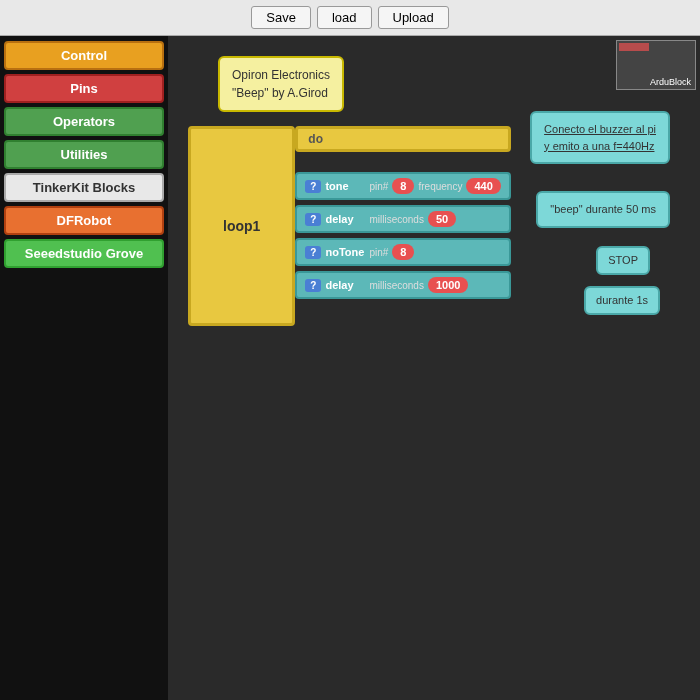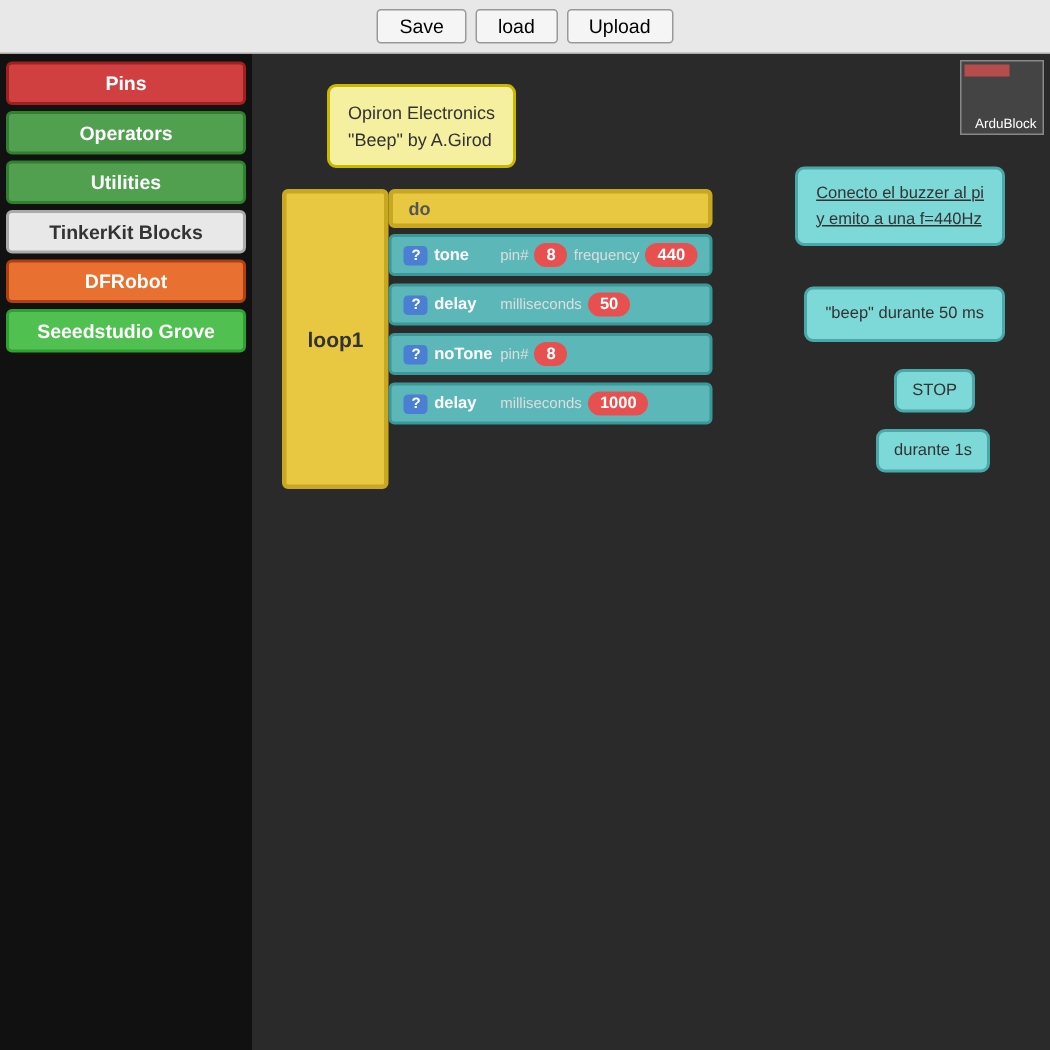--- a/index.html
+++ b/index.html
@@ -106,31 +106,32 @@
 
   <div class="toolbar">
     <button>Save</button>
     <button>load</button>
     <button>Upload</button>
   </div>
 
   <div class="main-area">
 
     <div class="sidebar">
+    <div class="sidebar-item" style="background: rgb(232, 160, 32); border: 2px solid rgb(184, 112, 16);">Control</div>
         <div class="sidebar-item" style="background: rgb(208, 64, 64); border: 2px solid rgb(160, 32, 32);">Pins</div>
         <div class="sidebar-item" style="background: rgb(80, 160, 80); border: 2px solid rgb(48, 128, 48);">Operators</div>
         <div class="sidebar-item" style="background: rgb(80, 160, 80); border: 2px solid rgb(48, 128, 48);">Utilities</div>
         <div class="sidebar-item" style="background: rgb(232, 232, 232); border: 2px solid rgb(170, 170, 170); color: rgb(51, 51, 51);">TinkerKit Blocks</div>
         <div class="sidebar-item" style="background: rgb(232, 112, 48); border: 2px solid rgb(176, 64, 16);">DFRobot</div>
         <div class="sidebar-item" style="background: rgb(80, 192, 80); border: 2px solid rgb(48, 160, 48);">Seeedstudio Grove</div>
       </div>
 
     <div class="canvas">
 
-      <div style="position:absolute;top:4px;right:4px;width:56px;height:50px;background:#444;border:1px solid #888;">
+      <div style="position:absolute;top:4px;right:4px;width:80px;height:50px;background:#444;border:1px solid #888;">
         <div style="position:absolute;bottom:2px;right:4px;color:white;font-size:9px;">ArduBlock</div>
         <div style="position:absolute;top:2px;left:2px;width:30px;height:8px;background:#e85050;opacity:0.7;"></div>
       </div>
 
       <div class="block-comment" style="top:20px;left:50px;">
         <div>Opiron Electronics</div>
         <div>"Beep" by A.Girod</div>
       </div>
 
       <div class="block-comment2" style="top:75px;right:30px;font-size:11px;text-decoration:underline;">
@@ -145,27 +146,27 @@
       <div class="block-comment2" style="top:210px;right:50px;font-size:11px;padding:4px 10px;">
         <div>STOP</div>
       </div>
 
       <div class="block-comment2" style="top:250px;right:40px;font-size:11px;padding:4px 10px;">
         <div>durante 1s</div>
       </div>
 
       <div style="position:absolute;top:90px;left:20px;display:flex;align-items:flex-start;gap:0;">
 
-        <div style="background:#e8c840;border:3px solid #c8a820;border-radius:4px;padding:8px 14px;font-size:14px;font-weight:bold;color:#333;min-height:200px;display:flex;align-items:center;justify-content:center;min-width:65px;">
+        <div style="background:#e8c840;border:3px solid #c8a820;border-radius:4px;padding:8px 32px;font-size:14px;font-weight:bold;color:#333;min-height:200px;display:flex;align-items:center;justify-content:center;min-width:65px;">
           <span>loop1</span>
         </div>
 
         <div style="display:flex;flex-direction:column;gap:0;">
 
-          <div style="background:#e8c840;border:3px solid #c8a820;border-radius:4px;padding:3px 10px;font-size:12px;font-weight:bold;color:#555;margin-bottom:4px;display:inline-block;">
+          <div style="background:#e8c840;border:3px solid #c8a820;border-radius:4px;padding:3px 10px;font-size:12px;font-weight:bold;color:#555;margin-bottom:20px;display:inline-block;">
             <span>do</span>
           </div>
 
           <div style="display:flex;align-items:center;gap:4px;background:#5cb8b8;border:2px solid #3a9898;border-radius:4px;padding:4px 8px;margin-bottom:5px;">
             <span style="background:#4a7fd4;color:white;border-radius:3px;padding:1px 5px;font-size:10px;font-weight:bold;">?</span>
             <span style="color:white;font-size:11px;font-weight:bold;min-width:40px;">tone</span>
             <span style="color:#ddd;font-size:10px;">pin#</span>
             <span style="background:#e85050;color:white;border-radius:10px;padding:2px 8px;font-size:11px;font-weight:bold;">8</span>
             <span style="color:#ddd;font-size:10px;">frequency</span>
             <span style="background:#e85050;color:white;border-radius:10px;padding:2px 8px;font-size:11px;font-weight:bold;">440</span>

